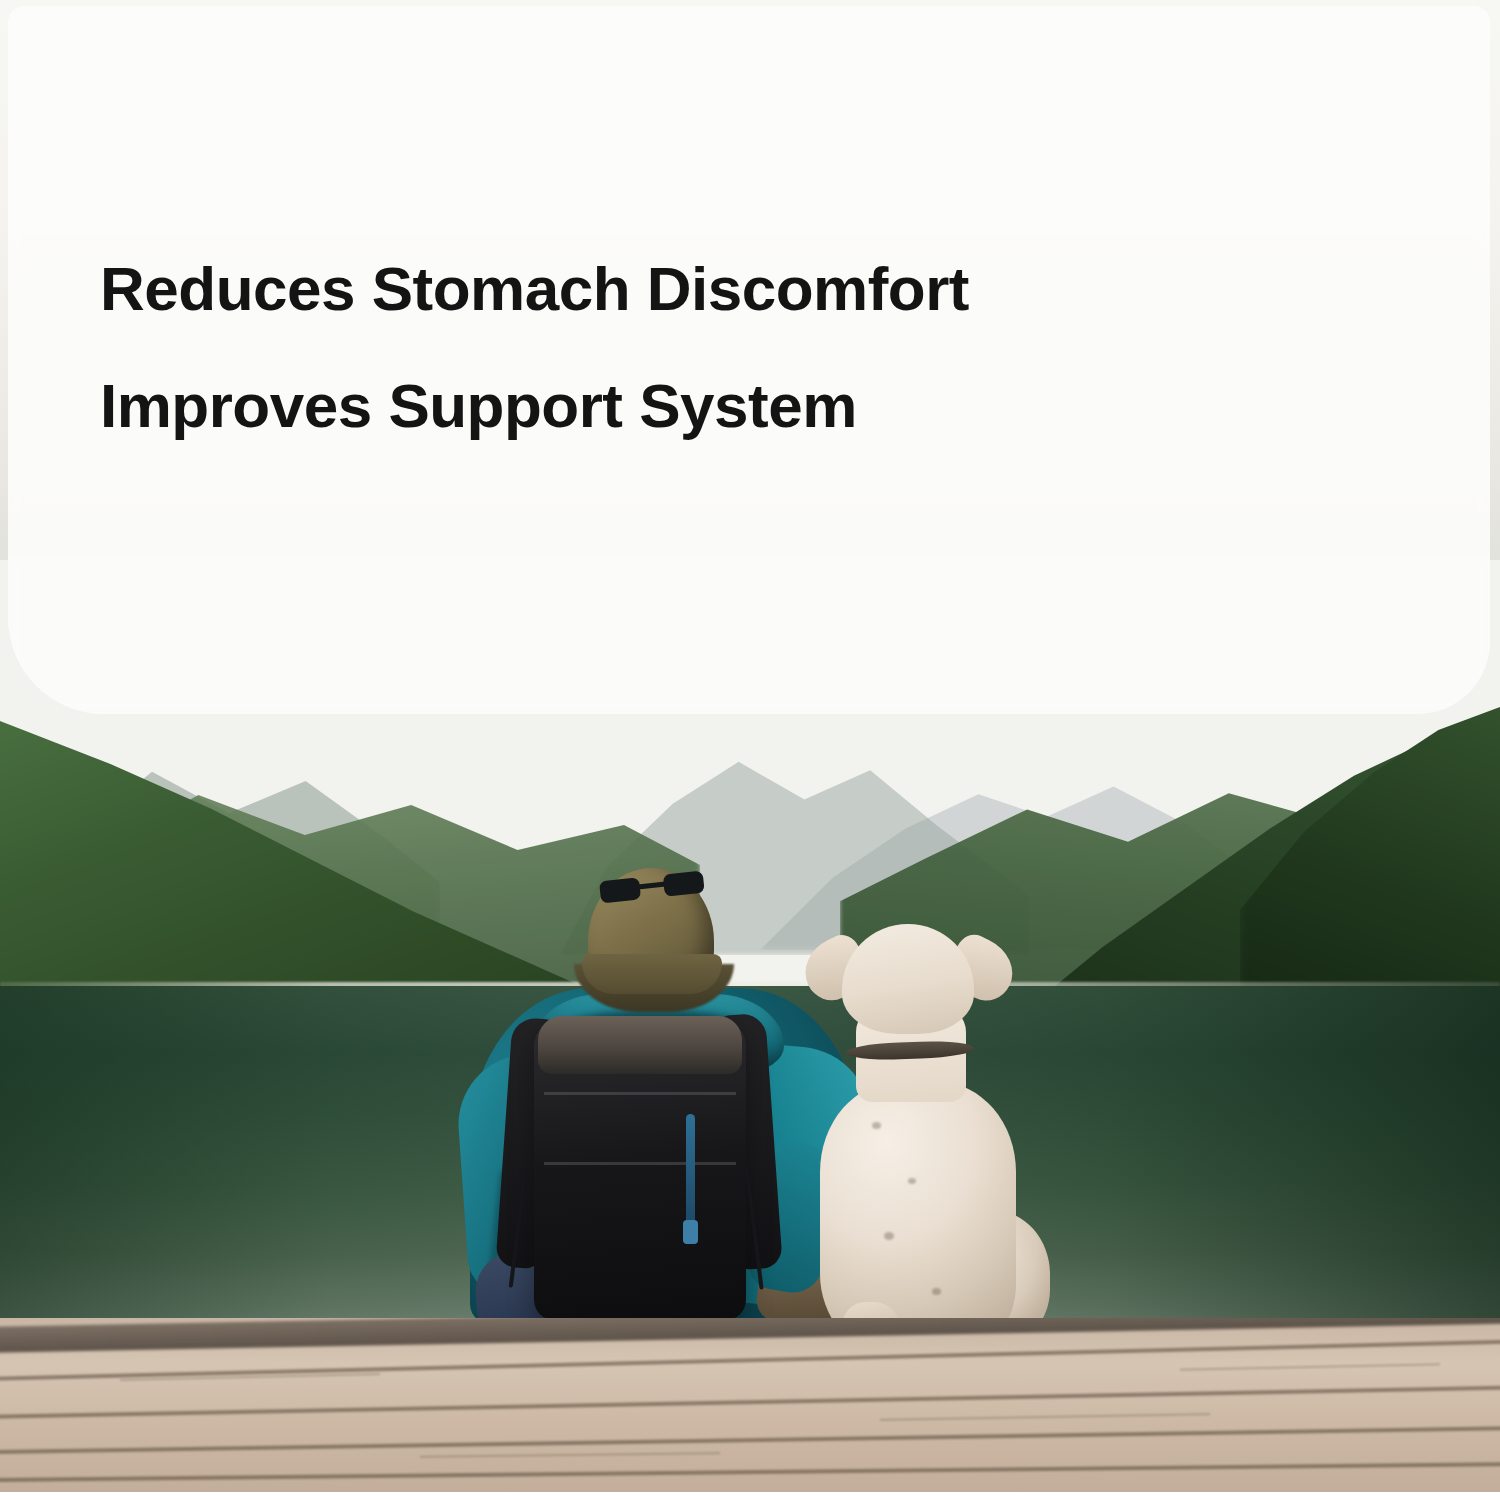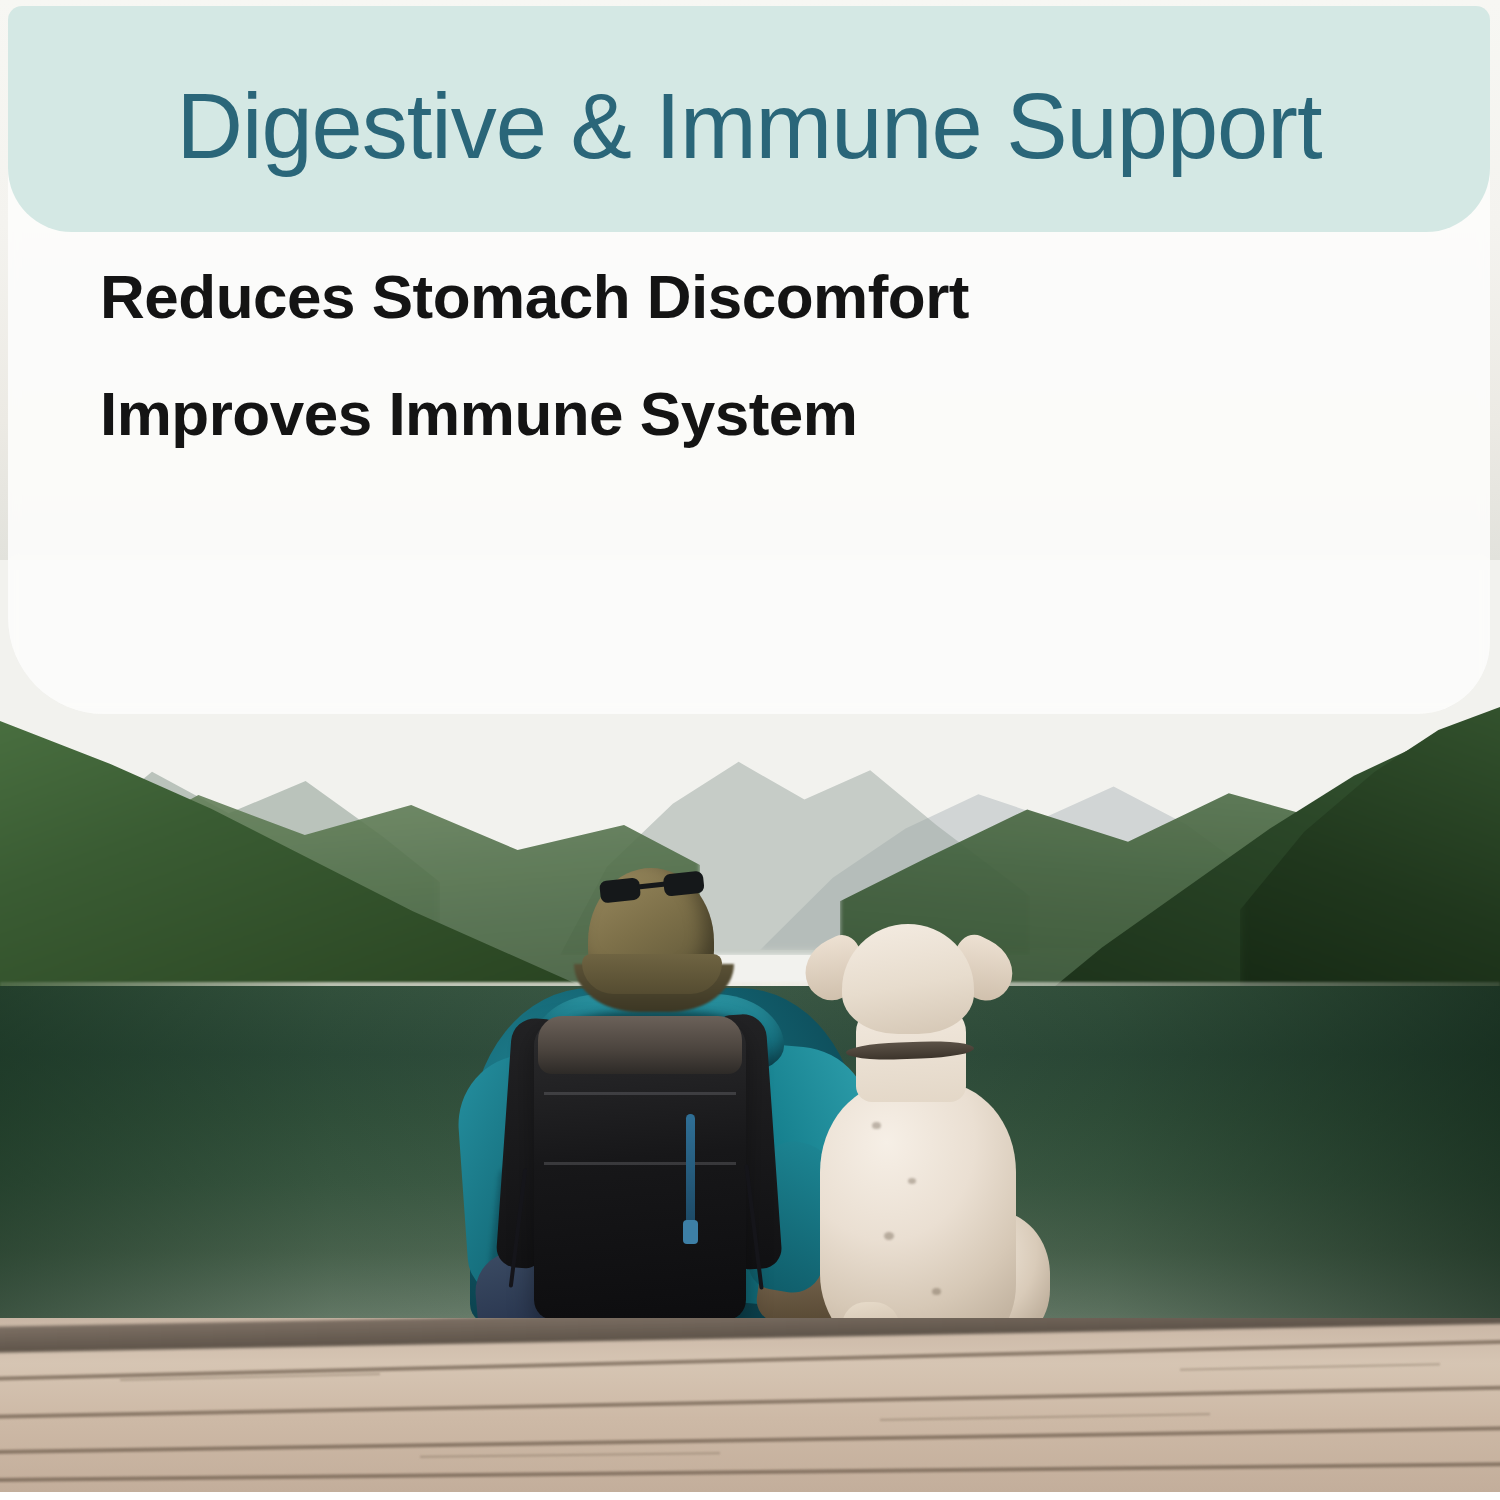--- a/index.html
+++ b/index.html
@@ -369,21 +369,21 @@
     line-height:1;
     font-weight:400;
     letter-spacing:-1px;
     color:#2a6679;
     white-space:nowrap;
   }
 
   
   .benefits {
     position:absolute;
-    left:100px; top:266px; width:1300px;
+    left:100px; top:258px; width:1300px;
   }
   .benefit {
     font-size:62px;
     line-height:1;
     font-weight:700;
     color:#141414;
     letter-spacing:-.5px;
     white-space:nowrap;
     margin-bottom:55px;
   }
@@ -486,23 +486,20 @@
       <div class="plank p4"></div>
       <div class="grain" style="left:120px;top:58px;width:260px;transform:rotate(-1.3deg);"></div>
       <div class="grain" style="left:880px;top:98px;width:330px;transform:rotate(-1deg);"></div>
       <div class="grain" style="left:420px;top:136px;width:300px;transform:rotate(-.7deg);"></div>
       <div class="grain" style="left:1180px;top:48px;width:260px;transform:rotate(-1.2deg);"></div>
     </div>
   </div>
 
   <div class="card"></div>
 
-  <div class="header-band">
-    <div class="header-title">Digestive &amp; Immune Support</div>
-  </div>
 
   <div class="benefits">
     <div class="benefit">Reduces Stomach Discomfort</div>
-    <div class="benefit">Improves Immune System</div>
+    <div class="benefit">Improves Support System</div>
   </div>
 
   <div class="bottom-strip"></div>
 </div>
 
 </body></html>

